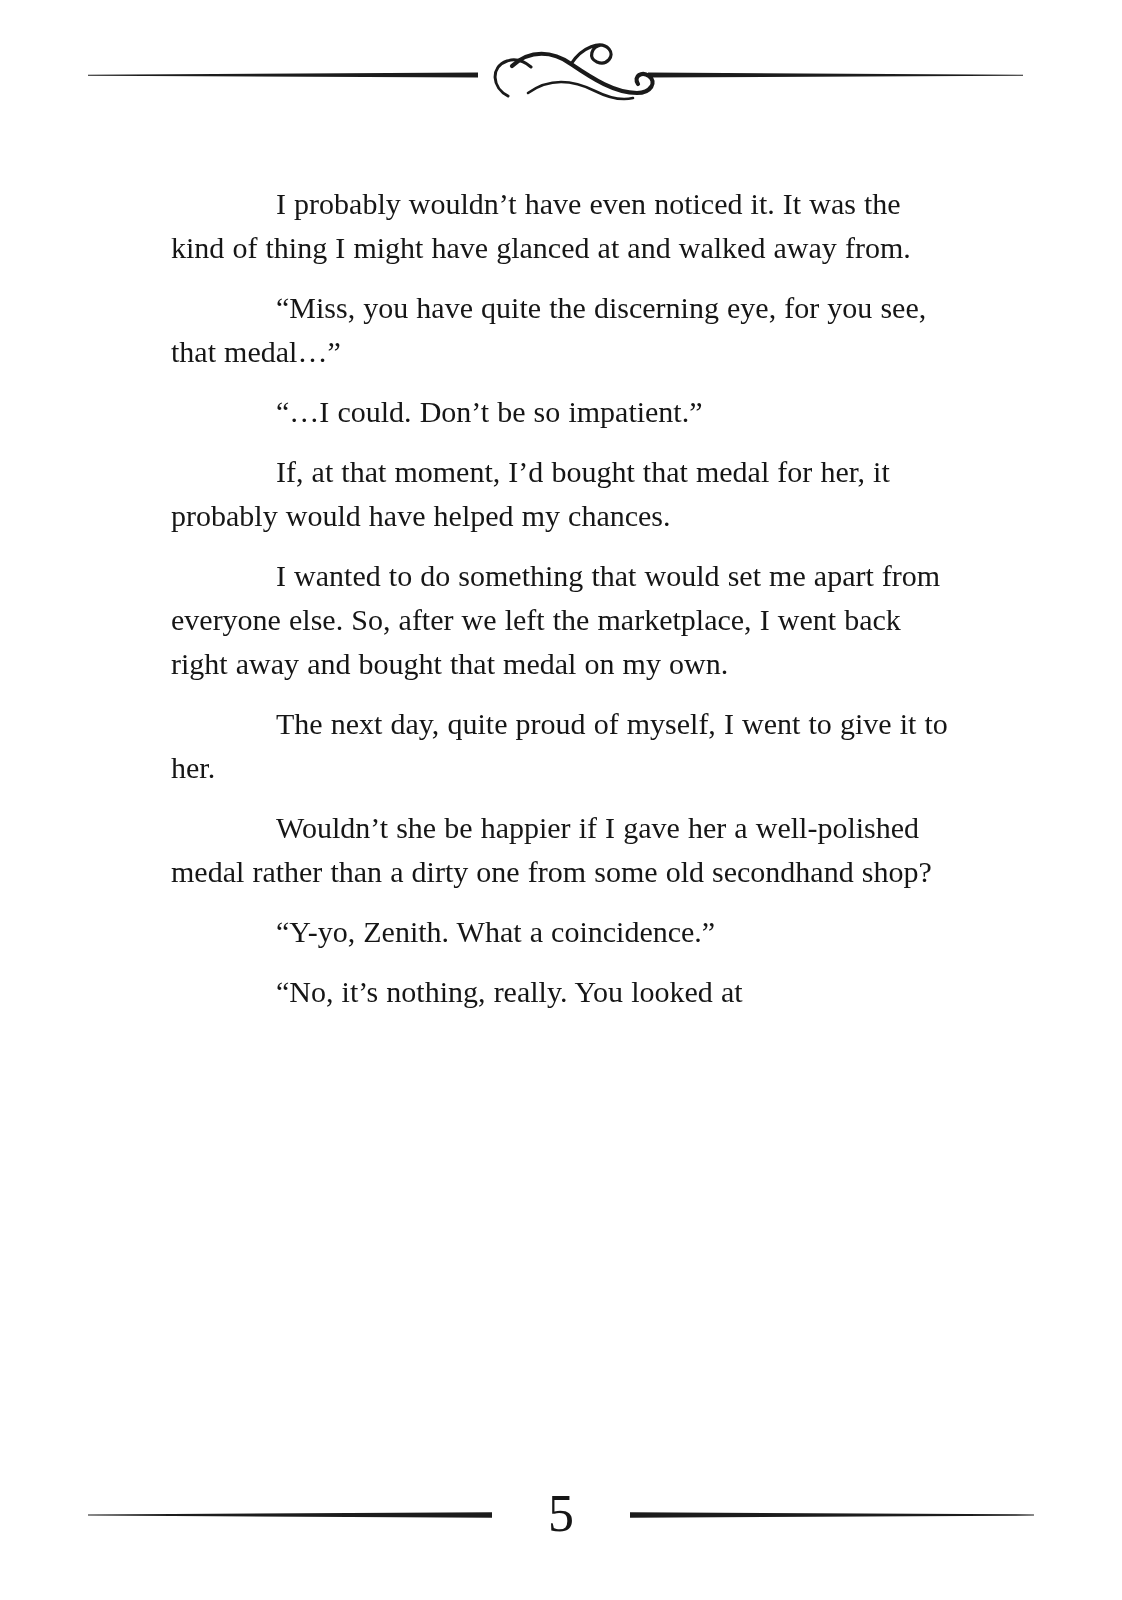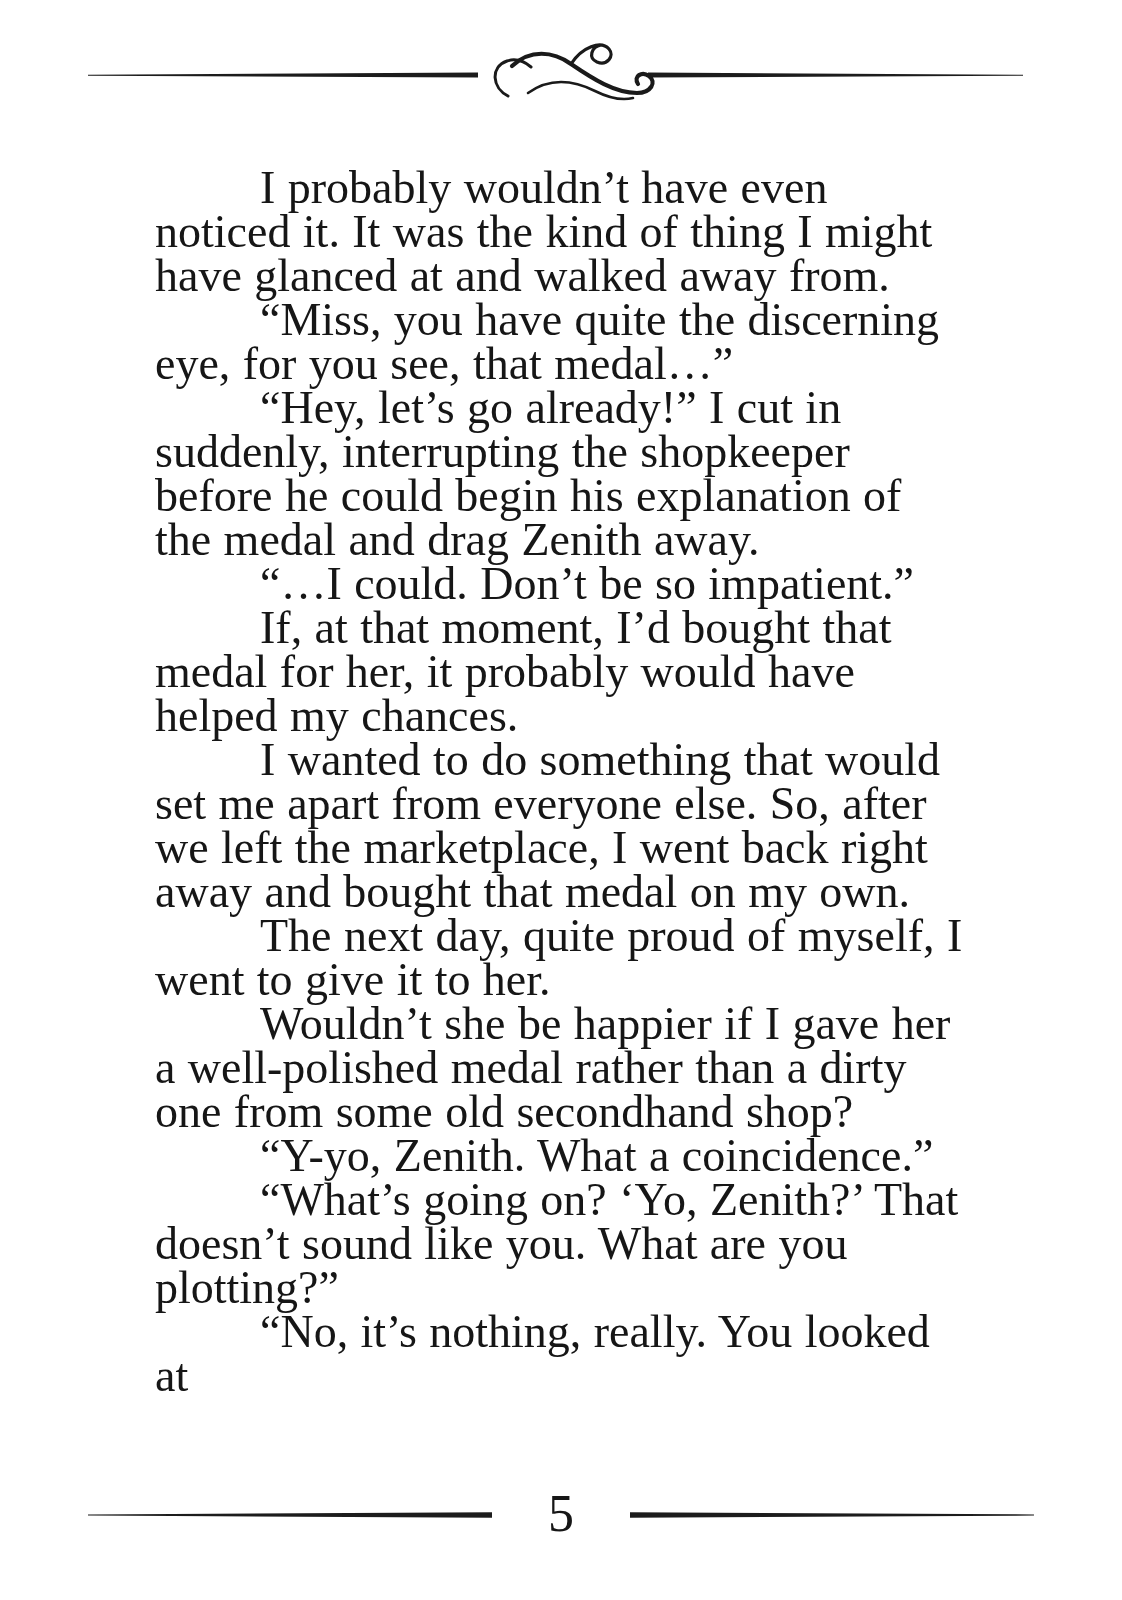--- a/index.html
+++ b/index.html
@@ -28,24 +28,24 @@
     width: 1122px;
     height: 90px;
   }
   .page-body {
     position: absolute;
     top: 166px;
     left: 155px;
     width: 812px;
   }
   .page-body p {
-    margin: 0;
+    margin: 16px;
     padding: 0;
     text-indent: 105px;
-    font-size: 46px;
+    font-size: 30px;
     line-height: 44px;
     font-family: "Liberation Serif", serif;
     color: var(--text-color, #161616);
     text-align: left;
     word-spacing: 0.02em;
   }
   .page-footer {
     position: absolute;
     top: 1480px;
     left: 0;
@@ -90,28 +90,26 @@
         <path d="M 571,28 C 582,11 601,4 609,13 C 615,20 607,30 597,26 C 588,22 591,11 601,9" stroke-width="3.2"></path>
         <path d="M 528,57 C 549,42 573,44 595,55 C 609,62 621,65 633,62" stroke-width="2.6"></path>
       </g>
     </svg>
   </header>
 
   <main class="page-body">
     <div id="paragraphs">
         <p>I probably wouldn’t have even noticed it. It was the kind of thing I might have glanced at and walked away from.</p>
         <p>“Miss, you have quite the discerning eye, for you see, that medal…”</p>
-        <p>“Hey, let’s go already!” I cut in suddenly, interrupting the shopkeeper before he could begin his explanation of the medal and drag Zenith away.</p>
         <p>“…I could. Don’t be so impatient.”</p>
         <p>If, at that moment, I’d bought that medal for her, it probably would have helped my chances.</p>
         <p>I wanted to do something that would set me apart from everyone else. So, after we left the marketplace, I went back right away and bought that medal on my own.</p>
         <p>The next day, quite proud of myself, I went to give it to her.</p>
         <p>Wouldn’t she be happier if I gave her a well-polished medal rather than a dirty one from some old secondhand shop?</p>
         <p>“Y-yo, Zenith. What a coincidence.”</p>
-        <p>“What’s going on? ‘Yo, Zenith?’ That doesn’t sound like you. What are you plotting?”</p>
         <p>“No, it’s nothing, really. You looked at</p>
       </div>
   </main>
 
   <footer class="page-footer">
     <svg viewBox="0 0 1122 80" aria-hidden="true">
       <g>
         <polygon points="88,34.4 492,32.2 492,37.8 88,35.6" fill="#1c1c1c"></polygon>
       </g>
       <g>

